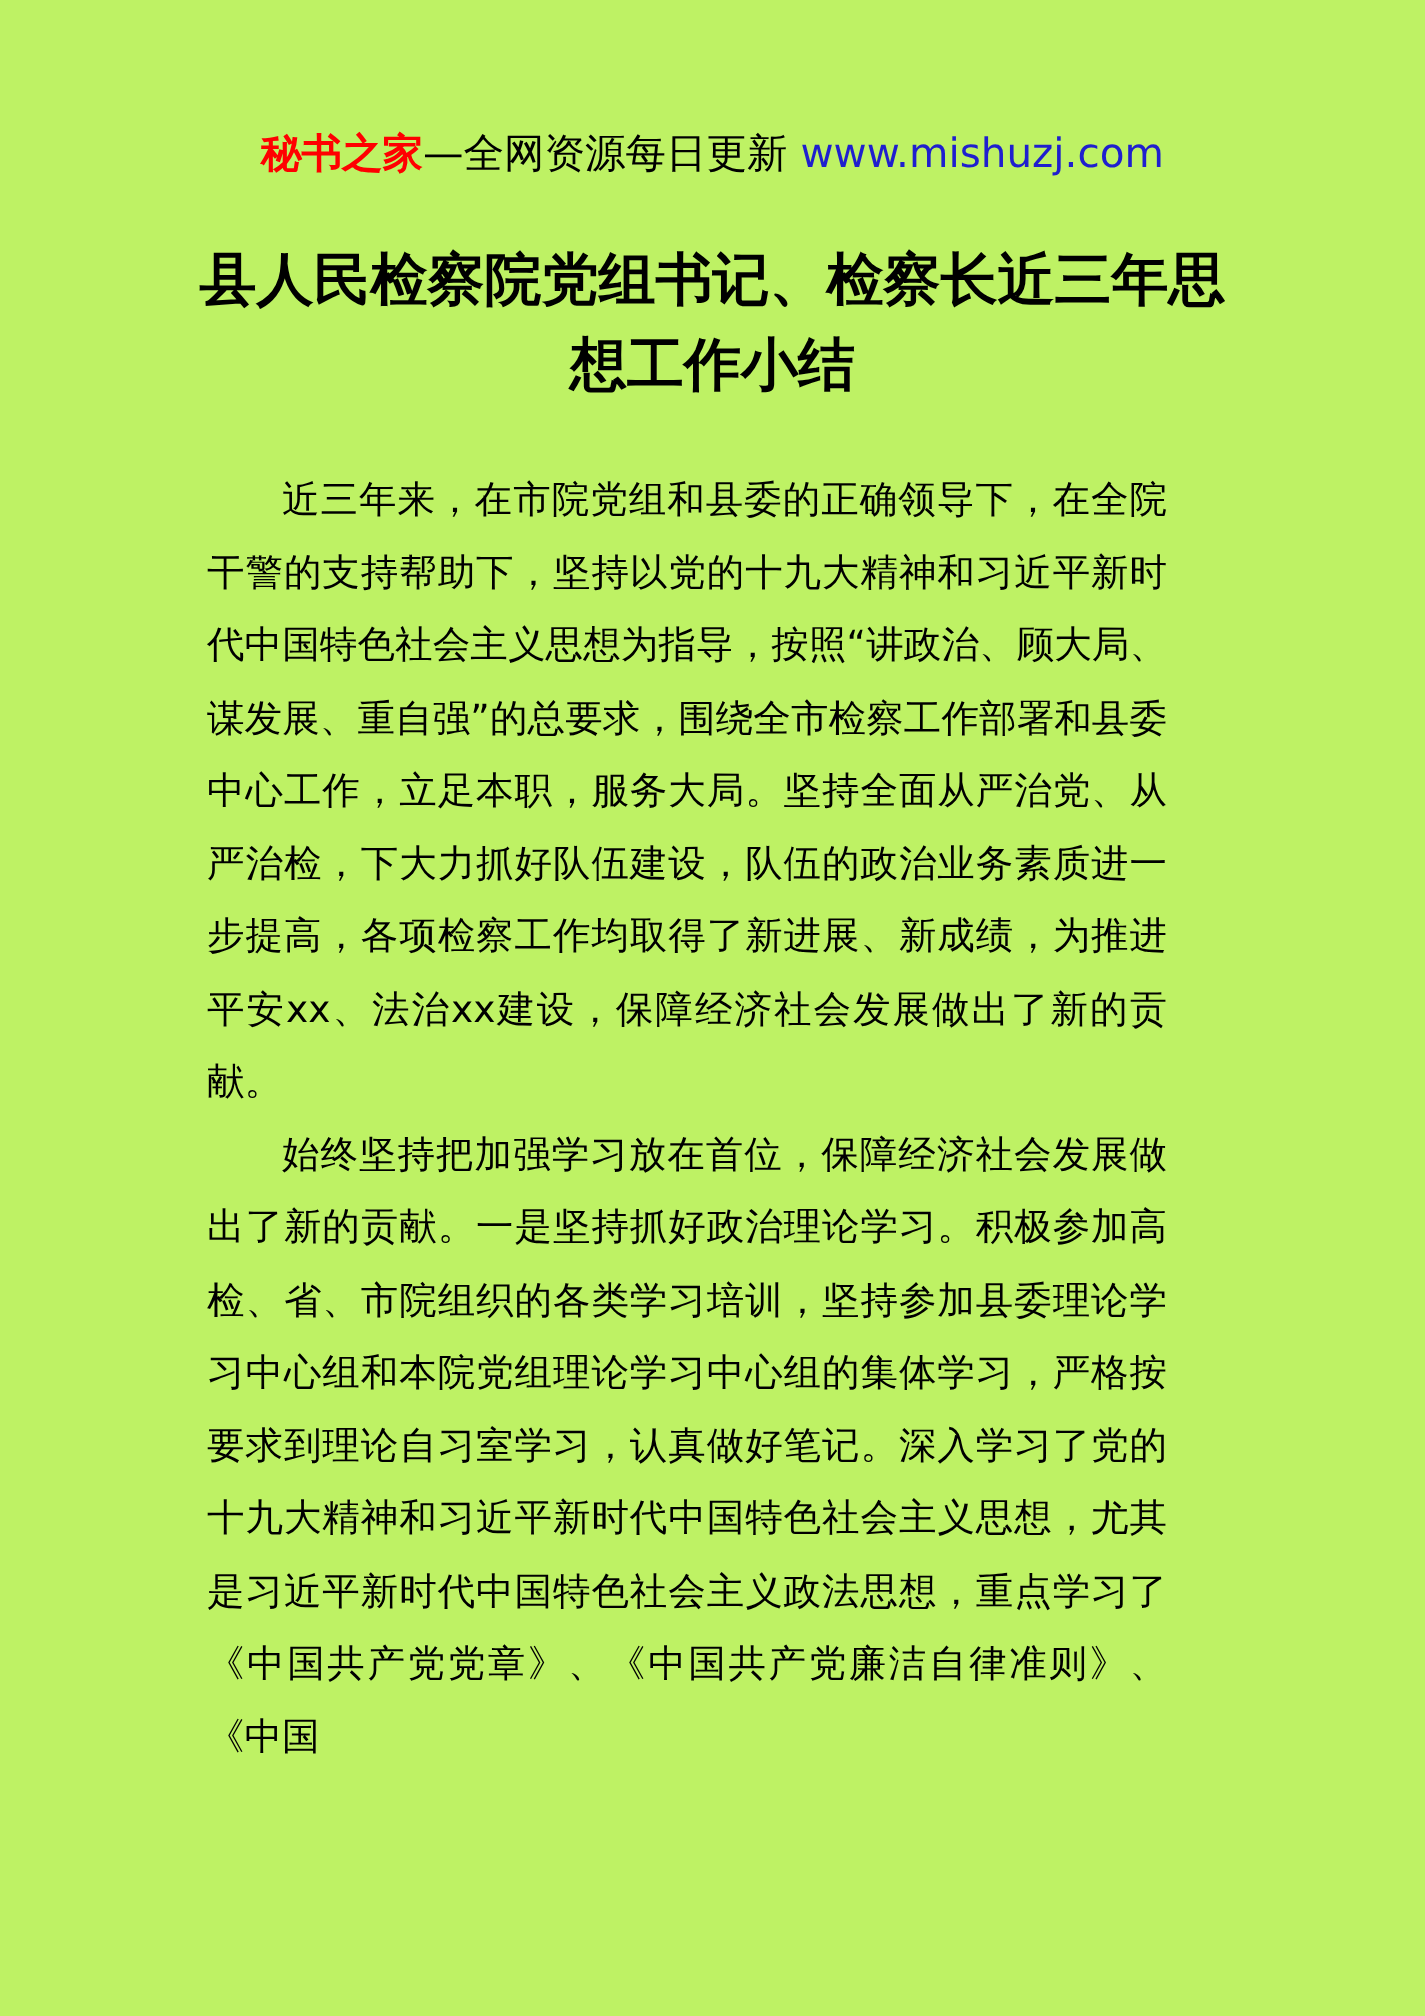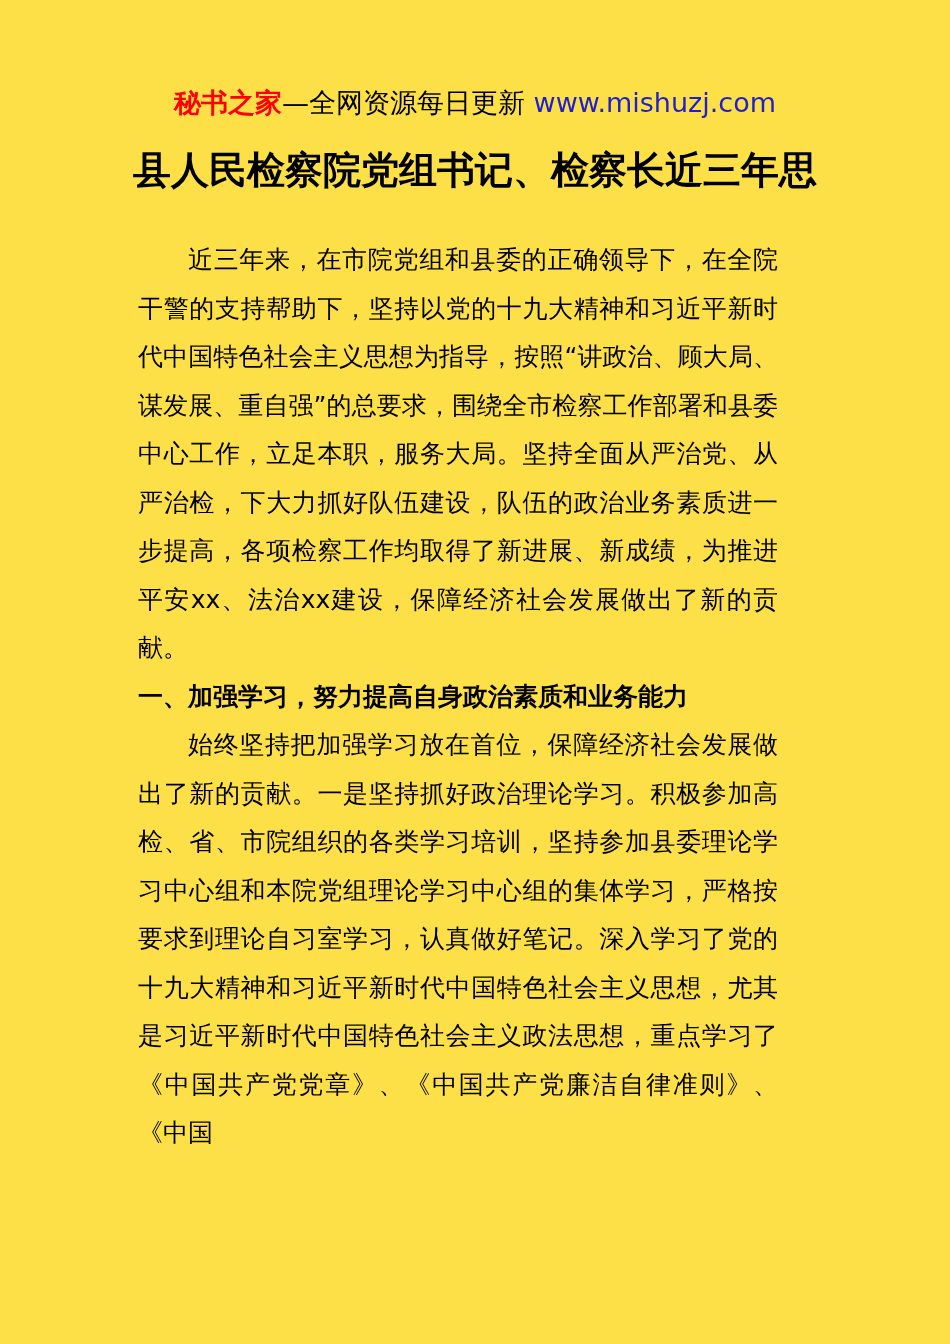--- a/index.html
+++ b/index.html
@@ -4,21 +4,21 @@
 <style>
   html, body {
     margin: 0;
     padding: 0;
     background: #ffffff;
   }
   .page {
     position: relative;
     width: 950px;
     height: 1344px;
-    background: #fde047;
+    background: #bef264;
     overflow: hidden;
     font-family: "DejaVu Sans", "Liberation Sans", sans-serif;
     color: #000000;
   }
   .site-header {
     padding-top: 84px;
     text-align: center;
     font-size: 27px;
     line-height: 38px;
     white-space: nowrap;
@@ -27,21 +27,21 @@
     color: #ff0000;
     font-weight: bold;
   }
   .site-header .tagline {
     color: #000000;
   }
   .site-header .url {
     color: #1f1fce;
   }
   h1.doc-title {
-    margin: 20px auto 0 auto;
+    margin: 36px auto 0 auto;
     font-size: 38px;
     line-height: 57px;
     font-weight: bold;
     text-align: center;
     color: #000000;
   }
   h1.doc-title .tline {
     display: block;
   }
   .doc-body {
@@ -66,21 +66,21 @@
 </style>
 </head>
 <body>
 
 <div class="page">
 
   <div class="site-header"><span class="brand">秘书之家</span><span class="tagline">—全网资源每日更新 </span><span class="url">www.mishuzj.com</span></div>
 
   <h1 class="doc-title">
     <span class="tline">县人民检察院党组书记、检察长近三年思</span>
+    <span class="tline">想工作小结</span>
   </h1>
 
   <div class="doc-body">
     <p class="indent">近三年来，在市院党组和县委的正确领导下，在全院干警的支持帮助下，坚持以党的十九大精神和习近平新时代中国特色社会主义思想为指导，按照“讲政治、顾大局、谋发展、重自强”的总要求，围绕全市检察工作部署和县委中心工作，立足本职，服务大局。坚持全面从严治党、从严治检，下大力抓好队伍建设，队伍的政治业务素质进一步提高，各项检察工作均取得了新进展、新成绩，为推进平安xx、法治xx建设，保障经济社会发展做出了新的贡献。</p>
-    <p class="section-heading">一、加强学习，努力提高自身政治素质和业务能力</p>
     <p class="indent">始终坚持把加强学习放在首位，保障经济社会发展做出了新的贡献。一是坚持抓好政治理论学习。积极参加高检、省、市院组织的各类学习培训，坚持参加县委理论学习中心组和本院党组理论学习中心组的集体学习，严格按要求到理论自习室学习，认真做好笔记。深入学习了党的十九大精神和习近平新时代中国特色社会主义思想，尤其是习近平新时代中国特色社会主义政法思想，重点学习了《中国共产党党章》、《中国共产党廉洁自律准则》、《中国</p>
   </div>
 
 </div>
 
 </body></html>

